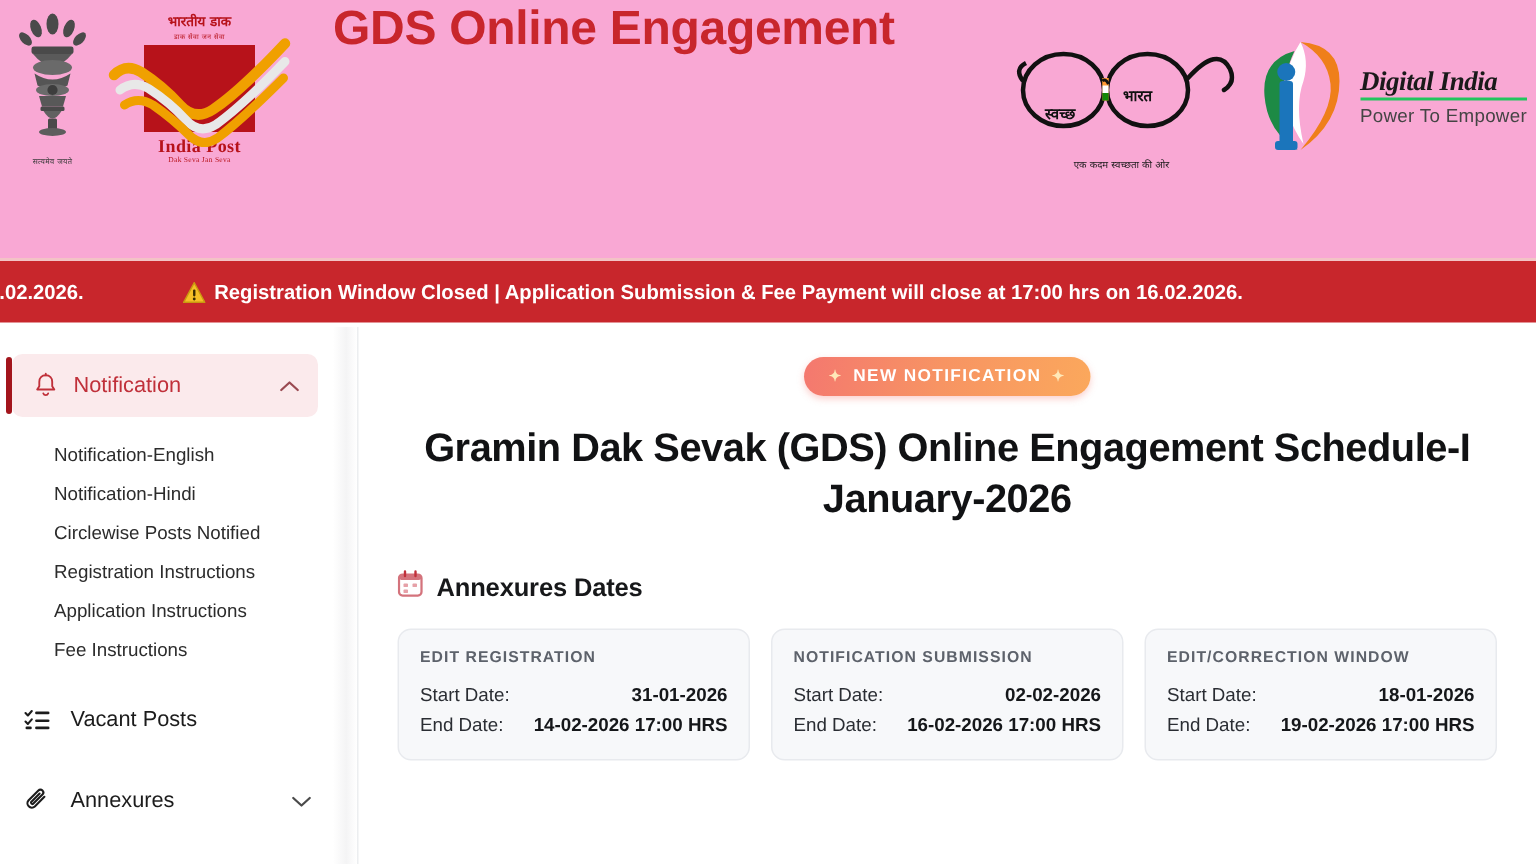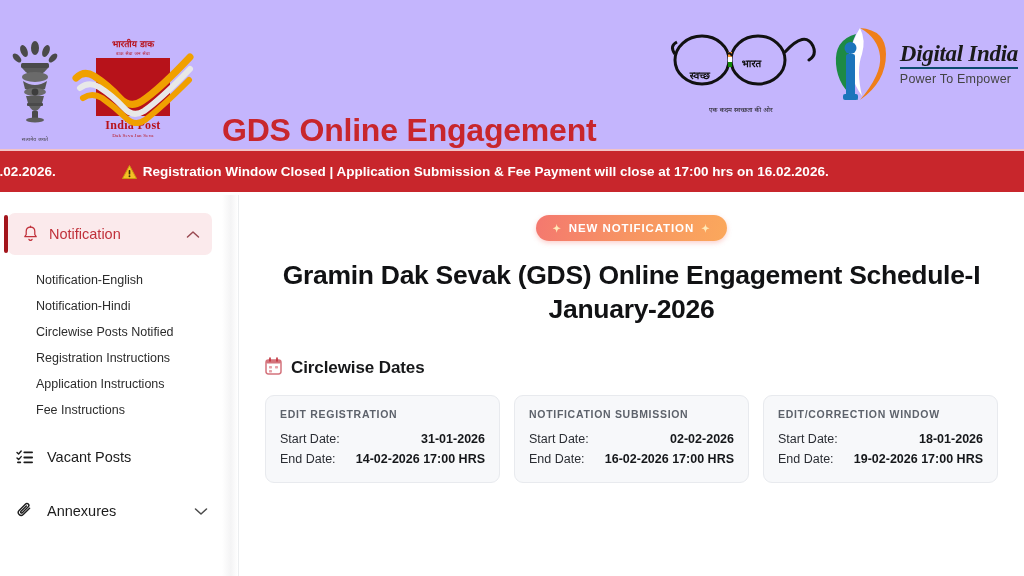--- a/index.html
+++ b/index.html
@@ -15,25 +15,25 @@
   #page {
     position: relative;
     width: 1024px;
     height: 576px;
     background: #ffffff;
   }
 
   
   .site-header {
     position: relative;
-    height: 151px;
-    background: #c4b5fd;
+    height: 174px;
+    background: #f9a8d4;
     border-bottom: 2px solid #f3c3c6;
     display: flex;
-    align-items: flex-end;
+    align-items: flex-start;
     overflow: hidden;
   }
 
   .emblem-wrap {
     width: 62px;
     height: 118px;
     margin-left: 4px;
     display: flex;
     flex-direction: column;
     align-items: center;
@@ -141,23 +141,23 @@
     display: flex;
     align-items: center;
     gap: 4px;
     height: 86px;
   }
   .di-text { line-height: 1; }
   .di-title {
     font-family: "Liberation Serif", serif;
     font-style: italic;
     font-weight: bold;
-    font-size: 23px;
+    font-size: 18px;
     color: #1a1a1a;
-    border-bottom: 2px solid #0c4a6e;
+    border-bottom: 2px solid #22c55e;
     padding-bottom: 2px;
     letter-spacing: -.3px;
   }
   .di-sub {
     font-family: "Liberation Sans", sans-serif;
     font-size: 12.5px;
     color: #444;
     margin-top: 4px;
     letter-spacing: .2px;
   }
@@ -529,21 +529,21 @@
         <span>
           <svg width="17" height="18" viewBox="0 0 17 18">
             <rect x="1" y="3" width="15" height="14" rx="2.4" fill="none" stroke="#d4737c" stroke-width="1.5"></rect>
             <rect x="1" y="3" width="15" height="3.6" rx="1.6" fill="#d4737c"></rect>
             <path d="M5 1 v3 M12 1 v3" stroke="#c0303a" stroke-width="1.6" stroke-linecap="round"></path>
             <rect x="4" y="9" width="3" height="2.4" rx=".6" fill="#e6a1a8"></rect>
             <rect x="10" y="9" width="3" height="2.4" rx=".6" fill="#e6a1a8"></rect>
             <rect x="4" y="13" width="3" height="2.4" rx=".6" fill="#e6a1a8"></rect>
           </svg>
         </span>
-        <span class="section-title">Circlewise Dates</span>
+        <span class="section-title">Annexures Dates</span>
       </div>
 
       <div class="cards-row">
 
         <div class="date-card">
           <div class="card-title">EDIT REGISTRATION</div>
           <div class="card-line">
             <span class="lbl">Start Date:</span>
             <span class="val">31-01-2026</span>
           </div>

